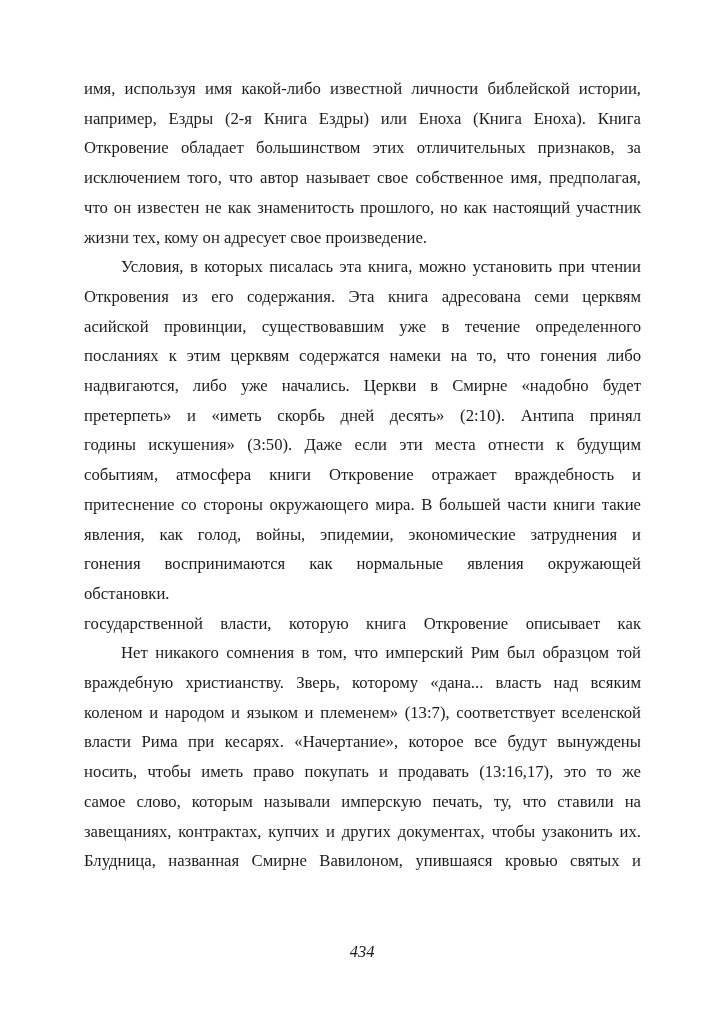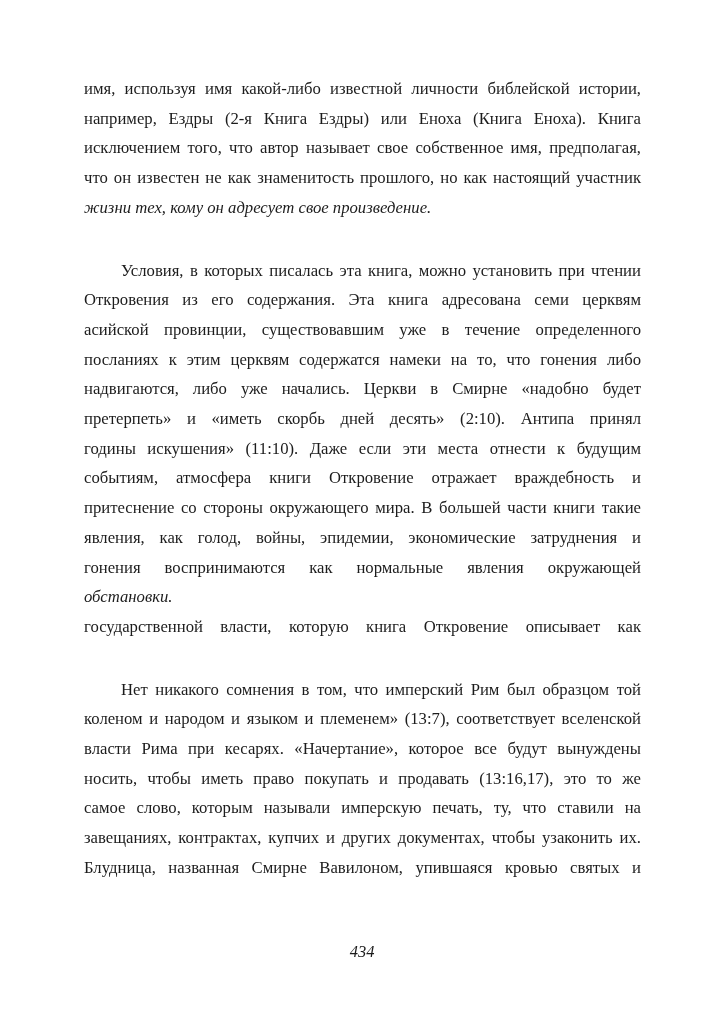--- a/index.html
+++ b/index.html
@@ -32,26 +32,24 @@
     white-space: normal;
   }
   .j {
     text-align: justify;
     text-align-last: justify;
     -moz-text-align-last: justify;
   }
   .l {
     text-align: left;
     text-align-last: left;
-    font-style: italic;
     -moz-text-align-last: left;
   }
   .ind {
     text-indent: 37px;
-    margin-top: 33px;
   }
   .page-number {
     position: absolute;
     left: 0;
     top: 941px;
     width: 724px;
     text-align: center;
     font-size: 16.5px;
     line-height: 22px;
     color: #1c1c1c;
@@ -59,39 +57,41 @@
   }
 </style>
 </head>
 <body>
 
 <div class="page">
   <div class="text-block">
 
     <p class="ln j">имя, используя имя какой-либо известной личности библейской истории,</p>
     <p class="ln j">например, Ездры (2-я Книга Ездры) или Еноха (Книга Еноха). Книга</p>
+    <p class="ln j">Откровение обладает большинством этих отличительных признаков, за</p>
     <p class="ln j">исключением того, что автор называет свое собственное имя, предполагая,</p>
     <p class="ln j">что он известен не как знаменитость прошлого, но как настоящий участник</p>
     <p class="ln l">жизни тех, кому он адресует свое произведение.</p>
 
     <p class="ln j ind">Условия, в которых писалась эта книга, можно установить при чтении</p>
     <p class="ln j">Откровения из его содержания. Эта книга адресована семи церквям</p>
     <p class="ln j">асийской провинции, существовавшим уже в течение определенного</p>
     <p class="ln j">посланиях к этим церквям содержатся намеки на то, что гонения либо</p>
     <p class="ln j">надвигаются, либо уже начались. Церкви в Смирне «надобно будет</p>
     <p class="ln j">претерпеть» и «иметь скорбь дней десять» (2:10). Антипа принял</p>
-    <p class="ln j">годины искушения» (11:10). Даже если эти места отнести к будущим</p>
+    <p class="ln j">годины искушения» (3:50). Даже если эти места отнести к будущим</p>
     <p class="ln j">событиям, атмосфера книги Откровение отражает враждебность и</p>
     <p class="ln j">притеснение со стороны окружающего мира. В большей части книги такие</p>
     <p class="ln j">явления, как голод, войны, эпидемии, экономические затруднения и</p>
     <p class="ln j">гонения воспринимаются как нормальные явления окружающей</p>
     <p class="ln l">обстановки.</p>
 
     <p class="ln j">государственной власти, которую книга Откровение описывает как</p>
     <p class="ln j ind">Нет никакого сомнения в том, что имперский Рим был образцом той</p>
+    <p class="ln j">враждебную христианству. Зверь, которому «дана... власть над всяким</p>
     <p class="ln j">коленом и народом и языком и племенем» (13:7), соответствует вселенской</p>
     <p class="ln j">власти Рима при кесарях. «Начертание», которое все будут вынуждены</p>
     <p class="ln j">носить, чтобы иметь право покупать и продавать (13:16,17), это то же</p>
     <p class="ln j">самое слово, которым называли имперскую печать, ту, что ставили на</p>
     <p class="ln j">завещаниях, контрактах, купчих и других документах, чтобы узаконить их.</p>
     <p class="ln j">Блудница, названная Смирне Вавилоном, упившаяся кровью святых и</p>
 
   </div>
 
   <div class="page-number">434</div>

